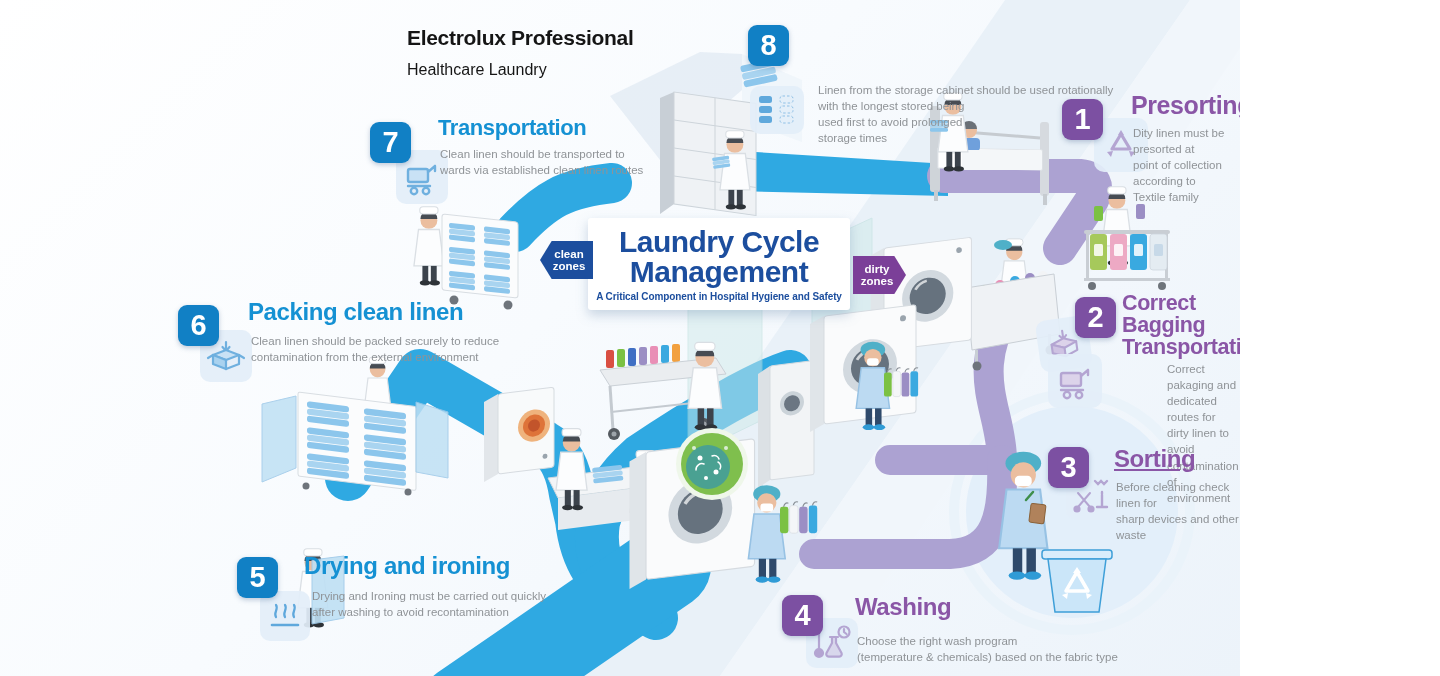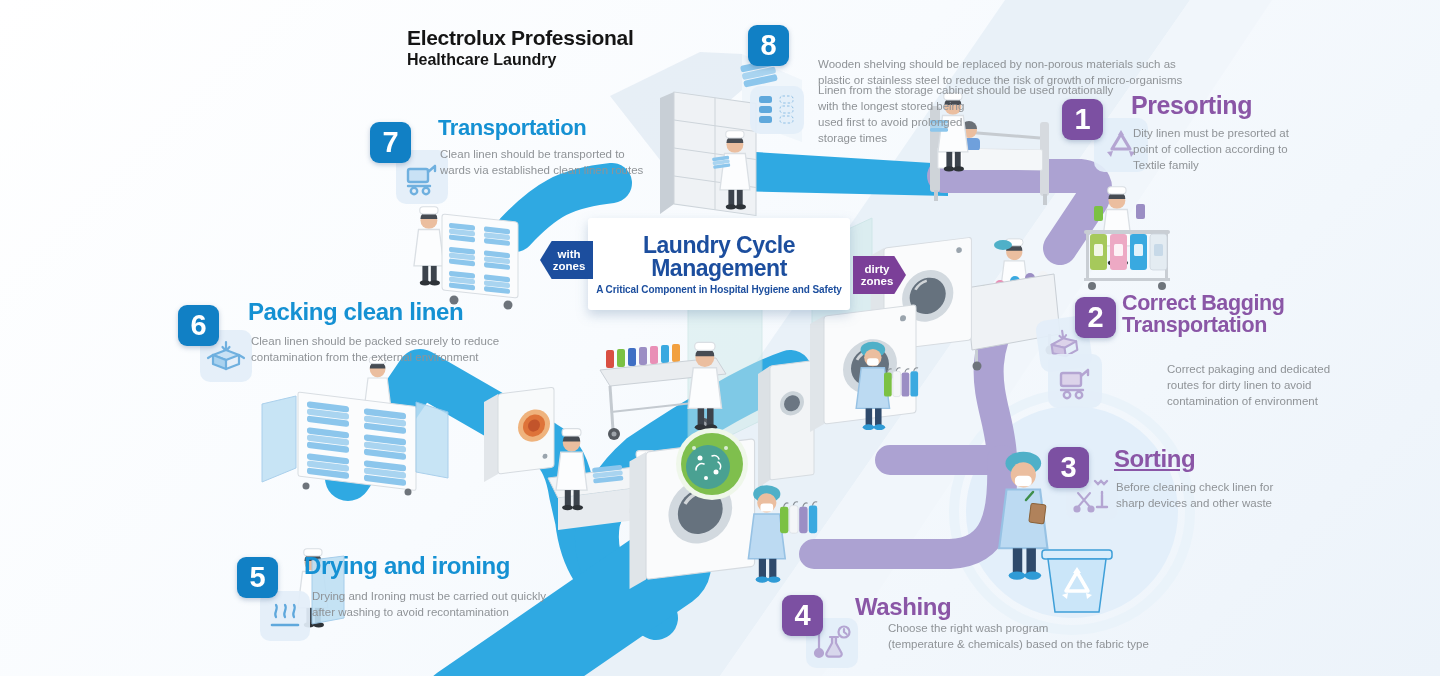--- a/index.html
+++ b/index.html
@@ -1,17 +1,17 @@
 <!DOCTYPE html>
 <html style="--blue_path: #2FA9E2; --blue_badge: #1180C5; --blue_heading: #1591D3; --navy: #1C4E9E; --purple_badge: #7C50A2; --purple_heading: #8A56A6; --purple_path: #ACA2D2; --dirty_badge: #7B3F98; --text_gray: #8F9397;"><head>
 <meta charset="utf-8">
 <style>
   html,body{margin:0;padding:0;background:#fff;}
   #canvas{
-    position:relative;width:1440px;height:676px;overflow:hidden;
+    position:relative;width:1240px;height:676px;overflow:hidden;
     font-family:"Liberation Sans", sans-serif;
     background:linear-gradient(135deg,#ffffff 0%,#f8fbfe 45%,#ecf3fa 100%);
   }
   #scene{position:absolute;left:0;top:0;z-index:1;}
   .txt{position:absolute;z-index:3;}
   .badge{
     position:absolute;z-index:4;width:41px;height:41px;border-radius:9px;
     color:#fff;font-size:29px;font-weight:700;display:flex;align-items:center;justify-content:center;
     box-shadow:0 2px 5px rgba(80,110,150,.35);
   }
@@ -23,31 +23,31 @@
   .sdesc{font-size:11.5px;color:var(--text_gray,#8F9397);line-height:1.4;white-space:pre-line;}
   .tile{
     position:absolute;z-index:2;background:rgba(227,238,248,.92);border-radius:10px;
     display:flex;align-items:center;justify-content:center;
   }
   #title-card{
     position:absolute;z-index:3;left:588px;top:218px;width:262px;height:92px;
     background:#ffffff;border-radius:3px;box-shadow:0 5px 12px rgba(110,140,175,.35);
     display:flex;flex-direction:column;align-items:center;justify-content:center;text-align:center;
   }
-  #title-card .main{font-size:23px;font-weight:700;line-height:1.0;color:var(--navy,#1C4E9E);white-space:pre-line;letter-spacing:-0.5px;}
+  #title-card .main{font-size:30px;font-weight:700;line-height:1.0;color:var(--navy,#1C4E9E);white-space:pre-line;letter-spacing:-0.5px;}
   #title-card .sub{font-size:10px;font-weight:700;color:var(--navy,#1C4E9E);margin-top:4px;letter-spacing:-0.1px;}
   .zone{
     position:absolute;z-index:4;width:48px;height:38px;color:#fff;font-weight:700;font-size:11.5px;
     line-height:1.05;display:flex;align-items:center;justify-content:center;text-align:center;white-space:pre-line;
   }
   #zone-clean{left:540px;top:241px;background:var(--navy,#1C4E9E);clip-path:polygon(0 50%,22% 0,100% 0,100% 100%,22% 100%);padding-left:5px;}
   #zone-dirty{left:853px;top:256px;background:var(--dirty_badge,#7B3F98);clip-path:polygon(0 0,78% 0,100% 50%,78% 100%,0 100%);padding-right:5px;}
   #logo{position:absolute;z-index:3;left:407px;top:26px;color:#151515;}
   #logo .l1{font-size:21px;font-weight:700;letter-spacing:-0.3px;}
-  #logo .l2{font-size:16px;font-weight:700;margin-top:1px;}
+  #logo .l2{font-size:16px;font-weight:400;margin-top:11px;}
 </style>
 </head>
 <body>
 
 <div id="canvas">
 
   <svg id="scene" width="1440" height="676" viewBox="0 0 1440 676">
     <defs>
       <g id="pw">
         <circle cx="13" cy="8" r="6.5" fill="#EBBE9F"></circle>
@@ -402,21 +402,21 @@
     <div class="l1">Electrolux Professional</div>
     <div class="l2">Healthcare Laundry</div>
   </div>
 
   <div id="title-card">
     <div class="main">Laundry Cycle
 Management</div>
     <div class="sub">A Critical Component in Hospital Hygiene and Safety</div>
   </div>
 
-  <div class="zone" id="zone-clean">with
+  <div class="zone" id="zone-clean">clean
 zones</div>
   <div class="zone" id="zone-dirty">dirty
 zones</div>
 
   <div class="badge bg-purple" style="left:1062px;top:99px;">1</div>
   <div class="txt shead h-purple" style="left:1131px;top:93px;font-size:25px;">Presorting</div>
   <div class="txt sdesc" style="left:1133px;top:125px;">Dity linen must be presorted at
 point of collection according to
 Textile family</div>
 
@@ -427,39 +427,37 @@
 routes for dirty linen to avoid
 contamination of environment</div>
 
   <div class="badge bg-purple" style="left:1048px;top:447px;">3</div>
   <div class="txt shead h-purple" style="left:1114px;top:447px;font-size:24px;text-decoration:underline;">Sorting</div>
   <div class="txt sdesc" style="left:1116px;top:479px;">Before cleaning check linen for
 sharp devices and other waste</div>
 
   <div class="badge bg-purple" style="left:782px;top:595px;">4</div>
   <div class="txt shead h-purple" style="left:855px;top:595px;font-size:24px;">Washing</div>
-  <div class="txt sdesc" style="left:857px;top:620px;margin-left:31px;">Choose the right wash program
+  <div class="txt sdesc" style="left:857px;top:633px;">Choose the right wash program
 (temperature &amp; chemicals) based on the fabric type</div>
 
   <div class="badge bg-blue" style="left:237px;top:557px;">5</div>
   <div class="txt shead h-blue" style="left:304px;top:554px;font-size:24px;">Drying and ironing</div>
   <div class="txt sdesc" style="left:312px;top:588px;">Drying and Ironing must be carried out quickly
 after washing to avoid recontamination</div>
 
   <div class="badge bg-blue" style="left:178px;top:305px;">6</div>
   <div class="txt shead h-blue" style="left:248px;top:300px;font-size:24px;">Packing clean linen</div>
   <div class="txt sdesc" style="left:251px;top:333px;">Clean linen should be packed securely to reduce
 contamination from the external environment</div>
 
   <div class="badge bg-blue" style="left:370px;top:122px;">7</div>
   <div class="txt shead h-blue" style="left:438px;top:117px;font-size:22px;">Transportation</div>
   <div class="txt sdesc" style="left:440px;top:146px;">Clean linen should be transported to
 wards via established clean linen routes</div>
 
   <div class="badge bg-blue" style="left:748px;top:25px;">8</div>
-  <div class="txt sdesc" style="left:818px;top:56px;">Wooden shelving should be replaced by non-porous materials such as
-plastic or stainless steel to reduce the risk of growth of micro-organisms</div>
   <div class="txt sdesc" style="left:818px;top:82px;">Linen from the storage cabinet should be used rotationally
 with the longest stored being
 used first to avoid prolonged
 storage times</div>
 
 </div>
 
 </body></html>

